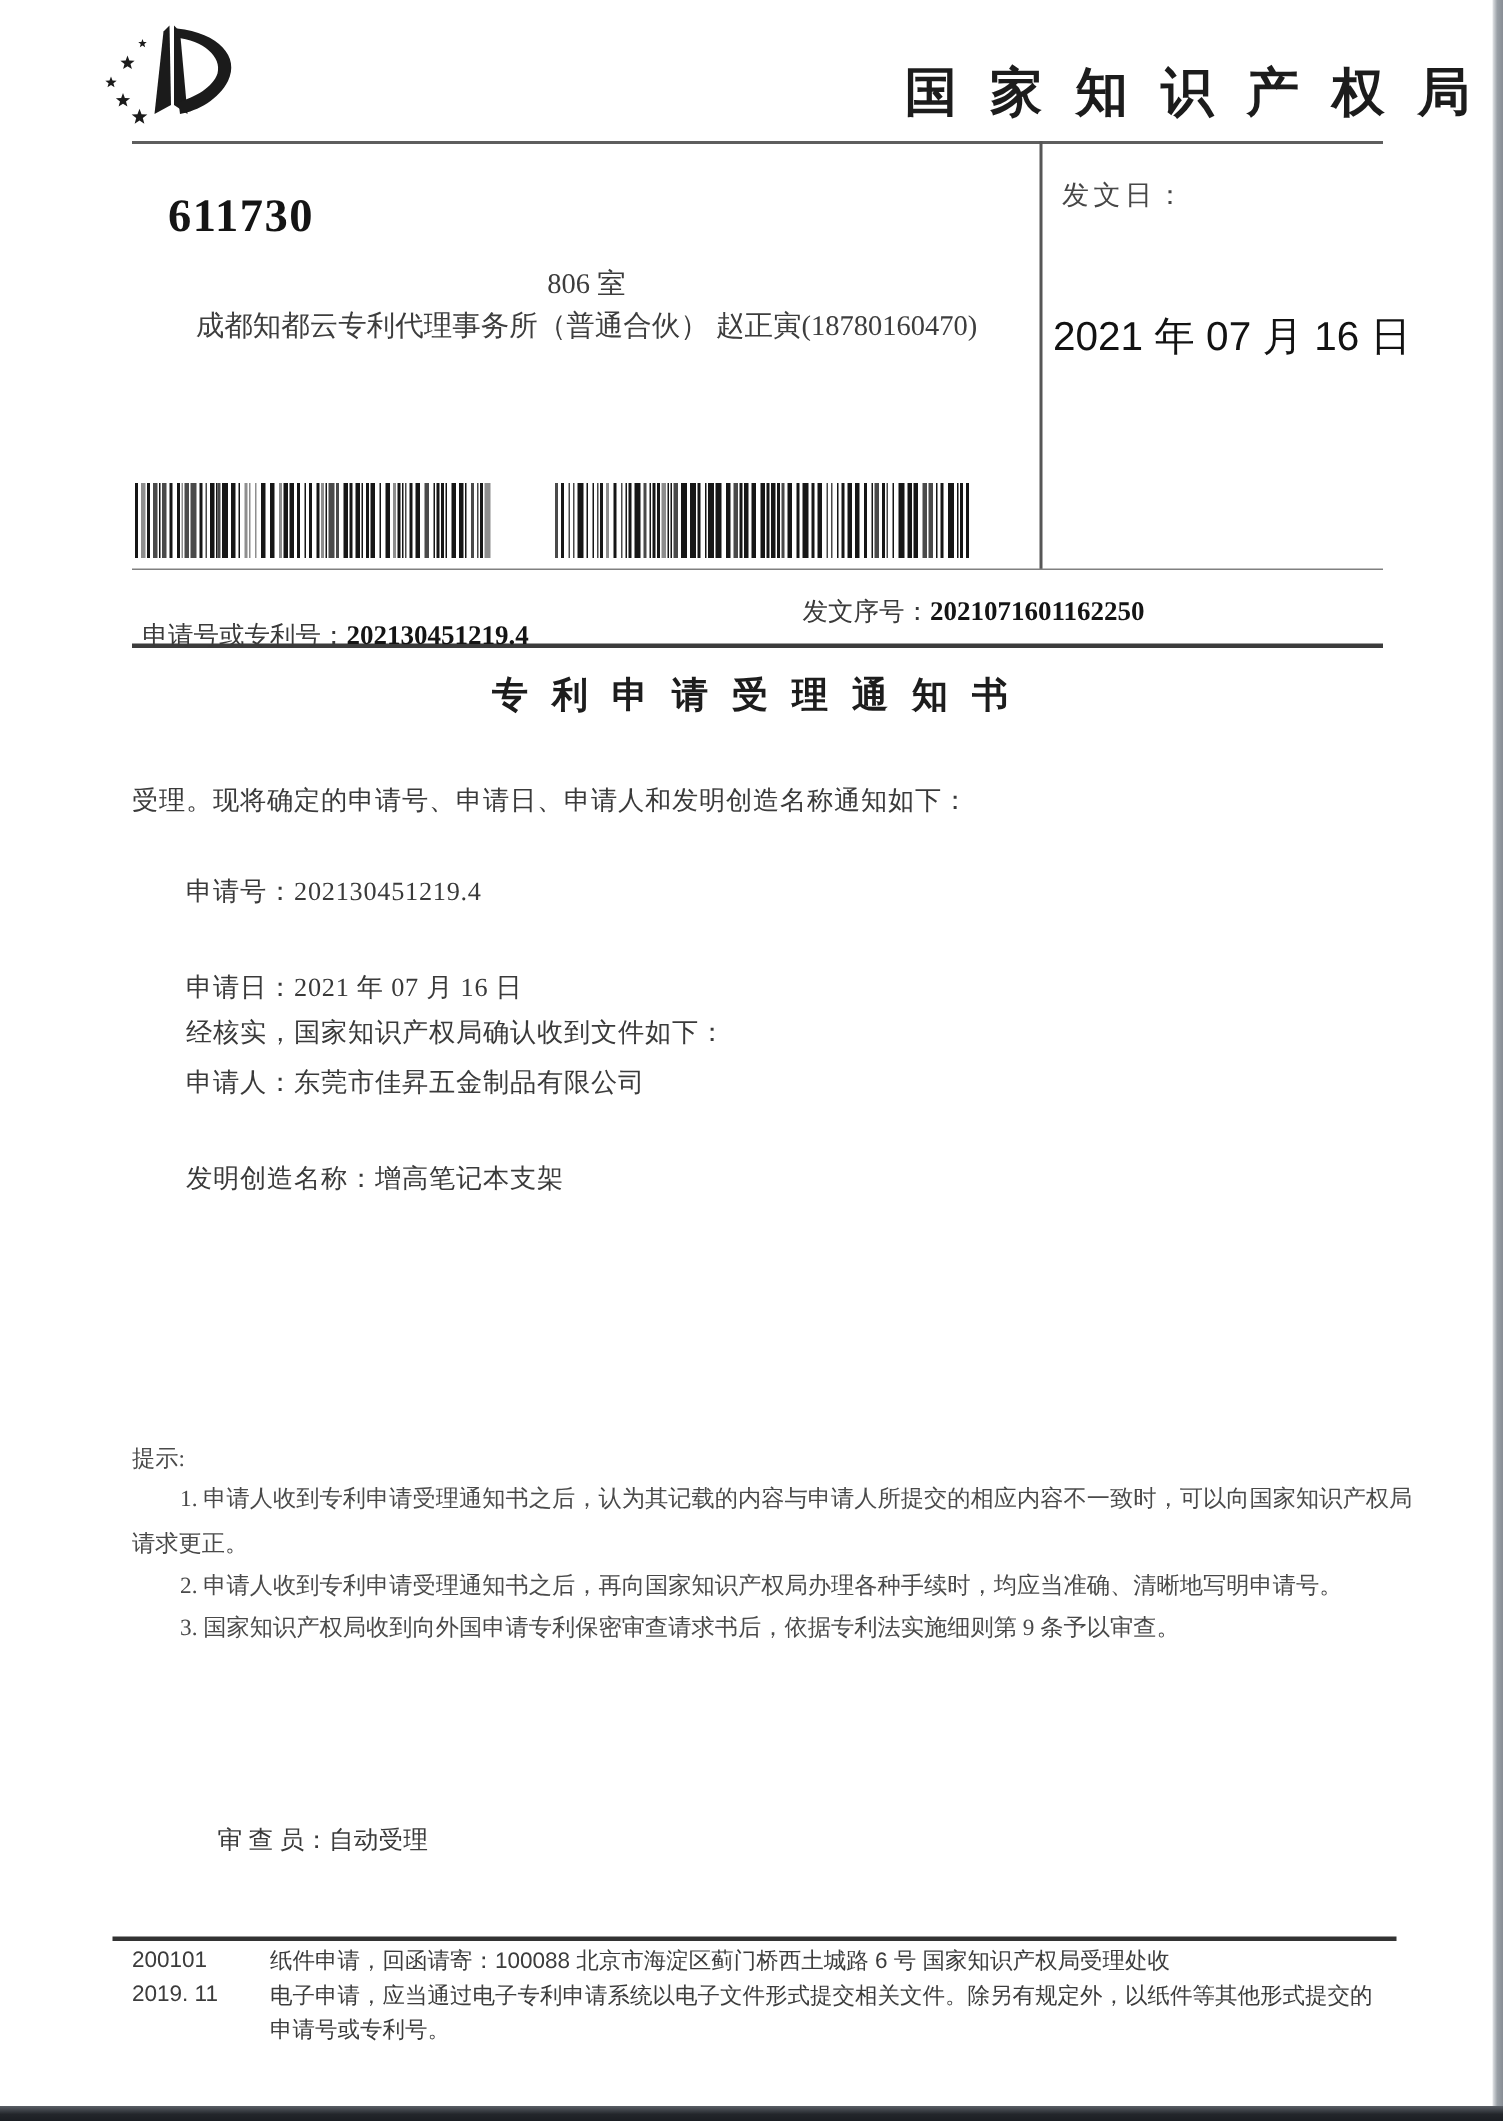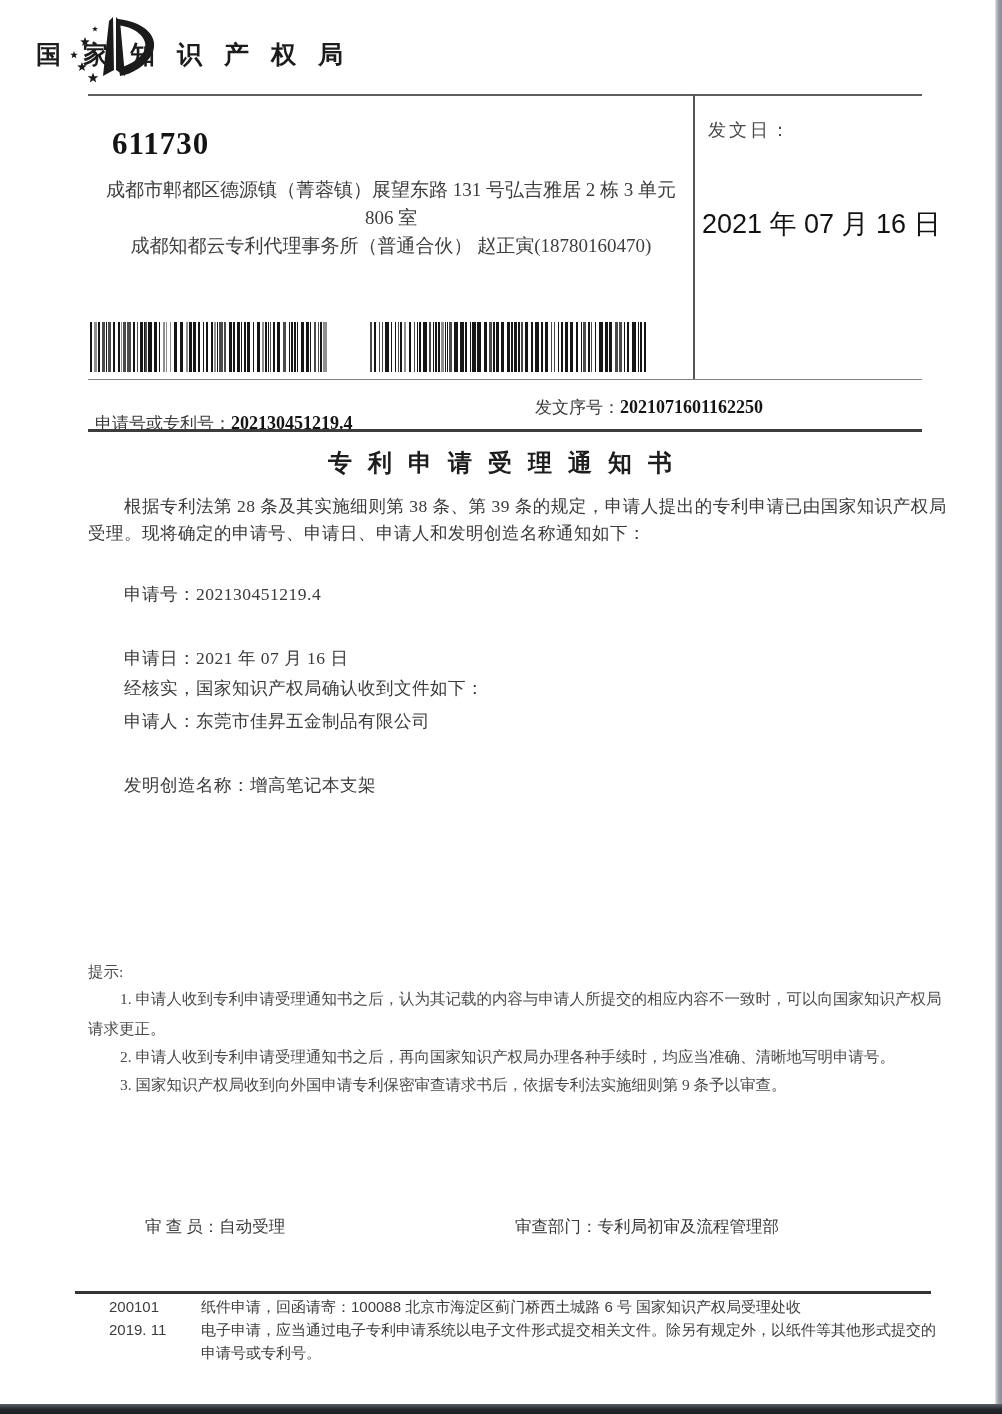--- a/index.html
+++ b/index.html
@@ -13,22 +13,22 @@
     color:#2f2f2f;
   }
   .abs{position:absolute;white-space:nowrap;}
   
   .edge-right{position:absolute;top:0;right:0;width:7px;height:100%;
     background:linear-gradient(to right,#e3e5e7,#9aa0a6 45%,#878d94);}
   .edge-bottom{position:absolute;left:0;bottom:0;width:100%;height:10px;
     background:linear-gradient(to bottom,#5a5f66,#23262b 55%,#1b1e23);}
   
   .agency-title{
-    left:0;top:38px;width:100%;text-align:left;
-    font-size:25px;font-weight:bold;letter-spacing:22px;color:#1c1c1c;
+    left:0;top:38px;width:100%;text-align:right;
+    font-size:35px;font-weight:bold;letter-spacing:22px;color:#1c1c1c;
     padding-left:36px;box-sizing:border-box;
   }
   .hr{position:absolute;background:#5e5e5e;}
   
   .postal{left:112px;top:126px;font-size:31px;font-weight:bold;color:#141414;letter-spacing:1px;}
   .mailwrap{left:86px;top:176px;width:610px;text-align:center;font-size:19px;color:#3d3d3d;line-height:28px;white-space:nowrap;}
   
   .issue-label{left:708px;top:118px;font-size:18px;color:#474747;letter-spacing:3px;}
   .issue-date{left:702px;top:206px;font-size:27px;color:#121212;
     font-family:"Liberation Sans","DejaVu Sans",sans-serif;
@@ -41,21 +41,21 @@
   .ref-value{font-size:18px;font-weight:bold;color:#141414;font-family:"Liberation Serif",serif;}
   
   .notice-title{left:0;top:447px;width:100%;text-align:center;font-size:24px;font-weight:bold;
     letter-spacing:16px;color:#1d1d1d;padding-left:14px;box-sizing:border-box;}
   .body-line{font-size:17.5px;color:#3a3a3a;letter-spacing:0.5px;}
   .fields div{height:27.5px;margin-top:36px;}
   .docs div{height:28.5px;}
   
   .tip{font-size:15.5px;color:#4a4a4a;}
   
-  .foot{font-family:"Liberation Sans","DejaVu Sans",sans-serif;font-size:15px;color:#3c3c3c;margin-left:21px;}
+  .foot{font-family:"Liberation Sans","DejaVu Sans",sans-serif;font-size:15px;color:#3c3c3c;}
   .sign-line{font-size:16.5px;color:#3a3a3a;}
 </style>
 </head>
 <body>
 
 <div class="page">
 
   <svg class="abs" style="left:68px;top:12px;" width="100" height="86" viewBox="0 0 100 86" id="logo-svg">
 
     <polygon points="41,9 45,5 46,58 35,64" fill="#1b1b1b"></polygon>
@@ -71,21 +71,20 @@
 
   <div class="abs agency-title">国家知识产权局</div>
 
   <div class="hr" style="left:88px;top:94px;width:834px;height:2px;"></div>
   <div class="hr" style="left:693px;top:94px;width:2px;height:286px;background:#565656;"></div>
   <div class="hr" style="left:88px;top:379px;width:834px;height:1px;background:#808080;"></div>
   <div class="hr" style="left:88px;top:429px;width:834px;height:2.5px;background:#3c3c3c;"></div>
 
   <div class="abs postal">611730</div>
   <div class="abs mailwrap">
-    <div>成都市郫都区德源镇（菁蓉镇）展望东路 131 号弘吉雅居 2 栋 3 单元</div>
     <div>806 室</div>
     <div>成都知都云专利代理事务所（普通合伙）  赵正寅(18780160470)</div>
   </div>
 
   <div class="abs issue-label">发文日：</div>
   <div class="abs issue-date">2021 年 07 月 16 日</div>
 
   <div class="barcode" id="bc1" style="left:90px;width:240px;">
       <span style="width: 2px; margin-right: 2px; background: rgb(22, 22, 22);"></span>
       <span style="width: 3px; margin-right: 1px; background: rgb(142, 142, 142);"></span>
@@ -221,43 +220,39 @@
 
   <div class="abs" style="left:95px;top:412px;">
     <span class="ref-label">申请号或专利号：</span><span class="ref-value">202130451219.4</span>
   </div>
   <div class="abs" style="left:535px;top:396px;">
     <span class="ref-label">发文序号：</span><span class="ref-value">2021071601162250</span>
   </div>
 
   <div class="abs notice-title">专利申请受理通知书</div>
 
-  <div class="abs body-line" style="left:124px;top:494px;">根据专利法第 28 条及其实施细则第 38 条、第 39 条的规定，申请人提出的专利申请已由国家知识产权局</div>
   <div class="abs body-line" style="left:88px;top:521px;">受理。现将确定的申请号、申请日、申请人和发明创造名称通知如下：</div>
 
   <div class="abs fields body-line" style="left:124px;top:546px;">
     <div><span>申请号：</span><span>202130451219.4</span></div>
     <div><span>申请日：</span><span>2021 年 07 月 16 日</span></div>
     <div><span>申请人：</span><span>东莞市佳昇五金制品有限公司</span></div>
     <div><span>发明创造名称：</span><span>增高笔记本支架</span></div>
   </div>
 
   <div class="abs body-line" style="left:124px;top:676px;">经核实，国家知识产权局确认收到文件如下：</div>
 
   <div class="abs tip" style="left:88px;top:962px;">提示:</div>
   <div class="abs tip" style="left:120px;top:989px;">1. 申请人收到专利申请受理通知书之后，认为其记载的内容与申请人所提交的相应内容不一致时，可以向国家知识产权局</div>
   <div class="abs tip" style="left:88px;top:1019px;">请求更正。</div>
   <div class="abs tip" style="left:120px;top:1047px;">2. 申请人收到专利申请受理通知书之后，再向国家知识产权局办理各种手续时，均应当准确、清晰地写明申请号。</div>
   <div class="abs tip" style="left:120px;top:1075px;">3. 国家知识产权局收到向外国申请专利保密审查请求书后，依据专利法实施细则第 9 条予以审查。</div>
 
   <div class="abs sign-line" style="left:145px;top:1216px;">
     <span>审  查  员：</span><span>自动受理</span>
-  </div>
-  <div class="abs sign-line" style="left:515px;top:1216px;">
-    <span>审查部门：</span><span>专利局初审及流程管理部</span>
   </div>
 
   <div class="hr" style="left:75px;top:1291px;width:856px;height:2.5px;background:#333;"></div>
   <div class="abs foot" style="left:88px;top:1298px;">200101</div>
   <div class="abs foot" style="left:88px;top:1321px;">2019. 11</div>
   <div class="abs foot" style="left:180px;top:1298px;">纸件申请，回函请寄：100088  北京市海淀区蓟门桥西土城路 6 号    国家知识产权局受理处收</div>
   <div class="abs foot" style="left:180px;top:1321px;">电子申请，应当通过电子专利申请系统以电子文件形式提交相关文件。除另有规定外，以纸件等其他形式提交的</div>
   <div class="abs foot" style="left:180px;top:1344px;">申请号或专利号。</div>
 
   <div class="edge-right"></div>

